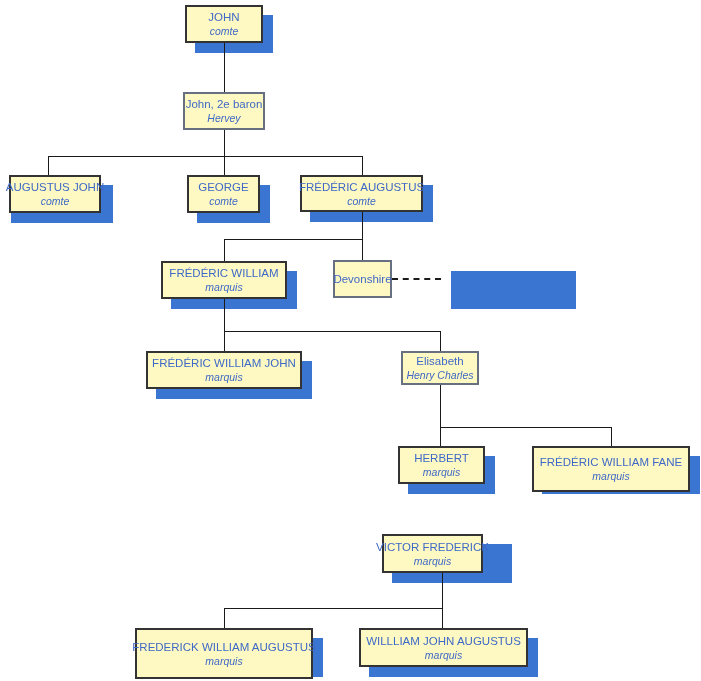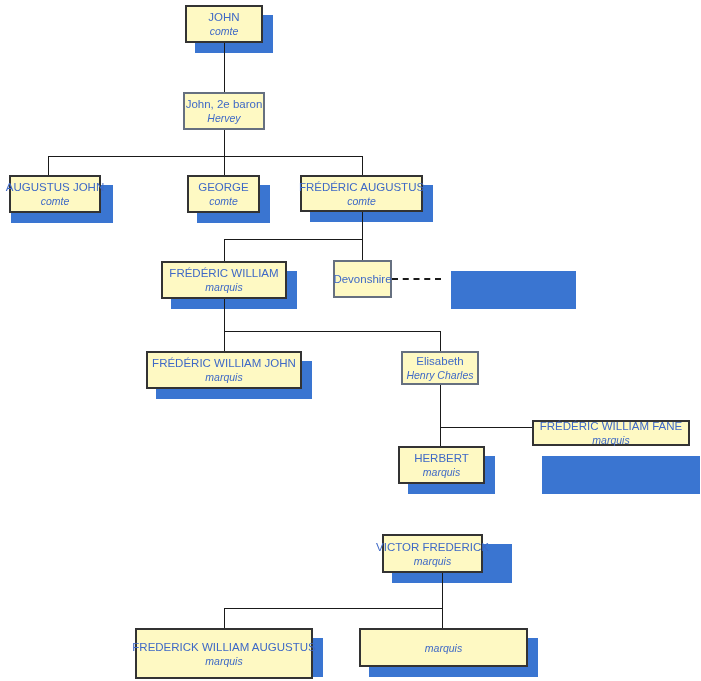--- a/index.html
+++ b/index.html
@@ -135,32 +135,33 @@
   <div class="node plain" style="left:401px;top:351px;width:78px;height:34px">
     <div class="l1">Elisabeth</div>
     <div class="l2">Henry Charles</div>
   </div>
 
   <div class="node strong" style="left:398px;top:446px;width:87px;height:38px">
     <div class="l1">HERBERT</div>
     <div class="l2">marquis</div>
   </div>
 
-  <div class="node strong" style="left:532px;top:420px;width:158px;height:26px">
+  <div class="node strong" style="left:532px;top:446px;width:158px;height:46px">
     <div class="l1">FRÉDÉRIC WILLIAM FANE</div>
     <div class="l2">marquis</div>
   </div>
 
   <div class="node strong" style="left:382px;top:534px;width:101px;height:39px">
     <div class="l1">VICTOR FREDERICK</div>
     <div class="l2">marquis</div>
   </div>
 
   <div class="node strong" style="left:135px;top:628px;width:178px;height:51px">
     <div class="l1">FREDERICK WILLIAM AUGUSTUS</div>
     <div class="l2">marquis</div>
   </div>
 
   <div class="node strong" style="left:359px;top:628px;width:169px;height:39px">
+    <div class="l1">WILLLIAM JOHN AUGUSTUS</div>
     <div class="l2">marquis</div>
   </div>
 
 </div>
 
 </body></html>

